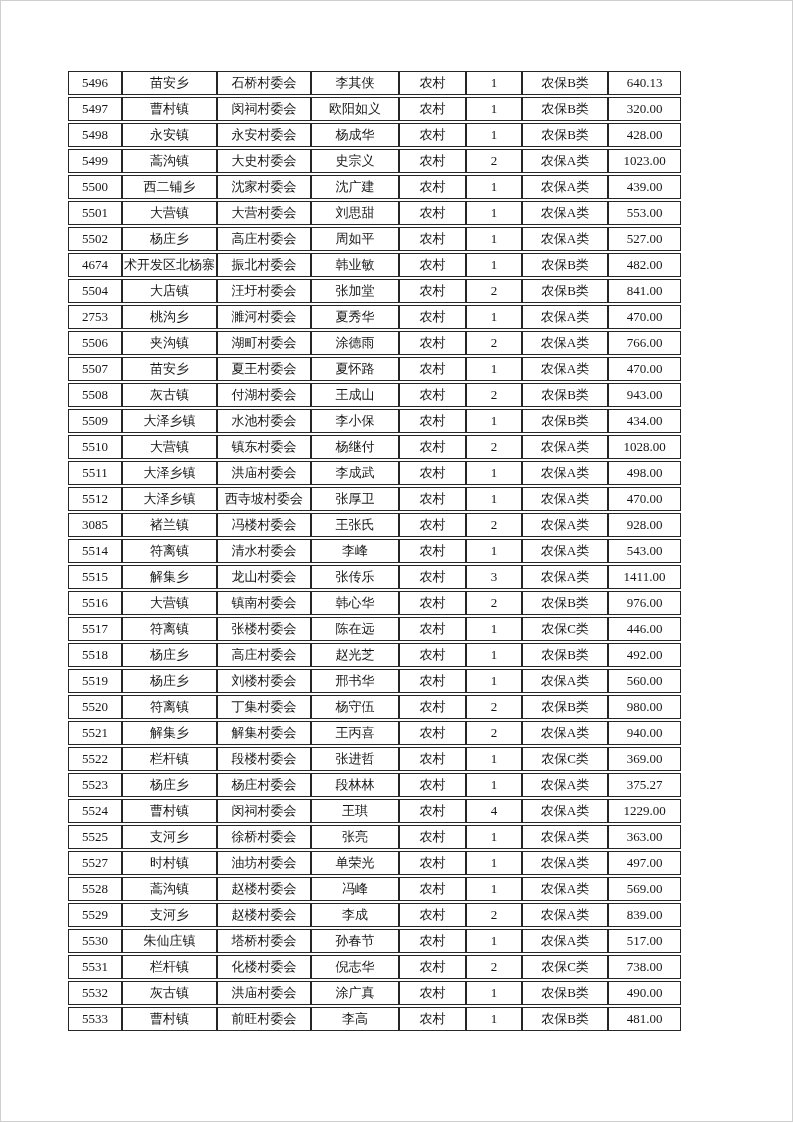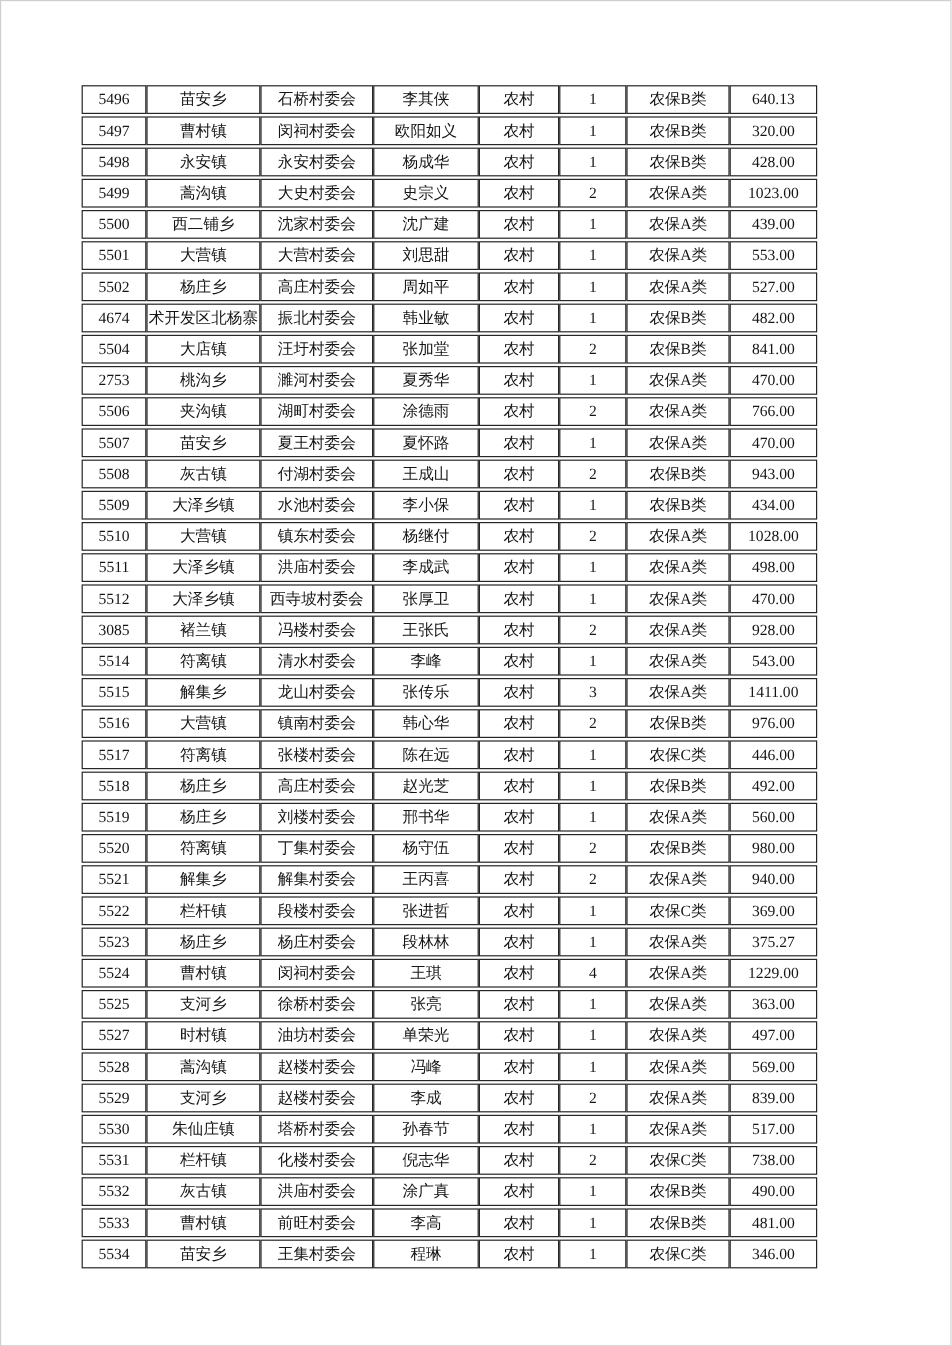--- a/index.html
+++ b/index.html
@@ -431,25 +431,15 @@
         <tr>
           <td class="col-serial">5533</td>
           <td class="col-town">曹村镇</td>
           <td class="col-village-committee">前旺村委会</td>
           <td class="col-name">李高</td>
           <td class="col-residence">农村</td>
           <td class="col-count">1</td>
           <td class="col-category">农保B类</td>
           <td class="col-amount">481.00</td>
         </tr>
-        <tr>
-          <td class="col-serial">5534</td>
-          <td class="col-town">苗安乡</td>
-          <td class="col-village-committee">王集村委会</td>
-          <td class="col-name">程琳</td>
-          <td class="col-residence">农村</td>
-          <td class="col-count">1</td>
-          <td class="col-category">农保C类</td>
-          <td class="col-amount">346.00</td>
-        </tr>
       </tbody>
   </table>
 </div>
 
 </body></html>

